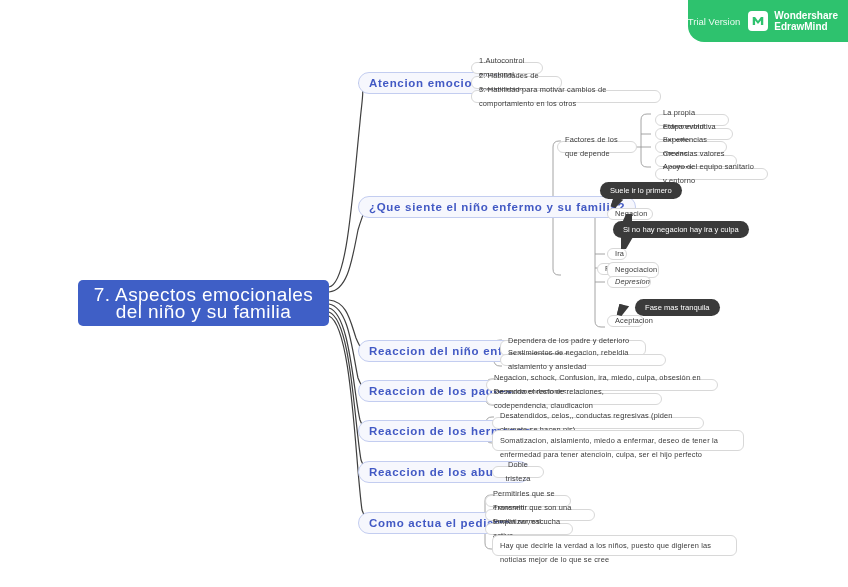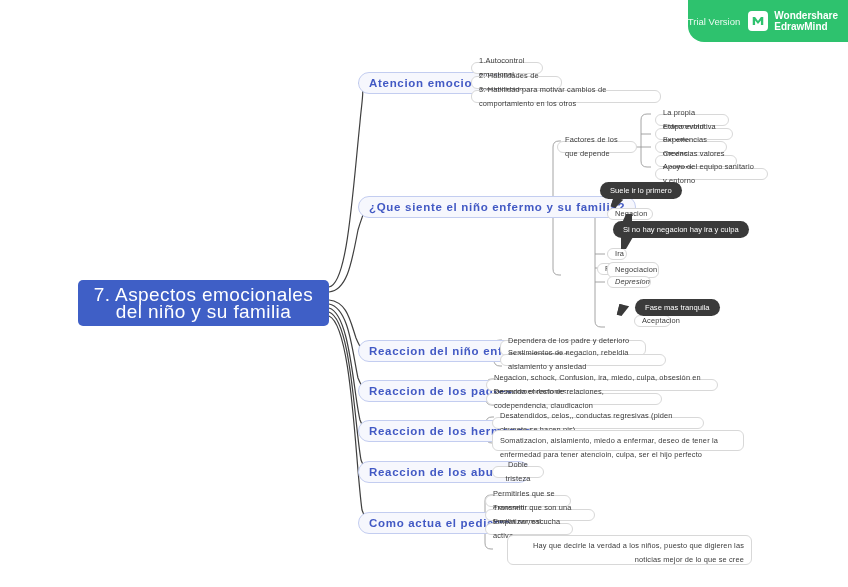--- a/index.html
+++ b/index.html
@@ -198,21 +198,21 @@
   <div class="node leaf" style="left:655px; top:128px; width:78px; height:12px;">Etapa evolutiva del niño</div>
   <div class="node leaf" style="left:655px; top:141px; width:72px; height:12px;">Experiencias previas</div>
   <div class="node leaf" style="left:655px; top:155px; width:82px; height:12px;">Creencias valores y cultura</div>
   <div class="node leaf" style="left:655px; top:168px; width:113px; height:12px;">Apoyo del equipo sanitario y entorno</div>
 
   <div class="node leaf" style="left:597px; top:263px; width:31px; height:12px;">Fases</div>
   <div class="node leaf" style="left:607px; top:208px; width:46px; height:12px;">Negacion</div>
   <div class="node leaf" style="left:607px; top:248px; width:20px; height:12px;">Ira</div>
   <div class="node leaf" style="left:607px; top:262px; width:52px; height:16px;text-align:center;">Negociacion</div>
   <div class="node leaf" style="left:607px; top:276px; width:44px; height:12px;font-style:italic;">Depresion</div>
-  <div class="node leaf" style="left:634px; top:315px; width:37px; height:12px;">Aceptacion</div>
+  <div class="node leaf" style="left:607px; top:315px; width:37px; height:12px;">Aceptacion</div>
 
   <div class="node callout" style="left:600px; top:182px;">Suele ir lo primero</div>
   <div class="tail" style="left:612px; top:198px; border-left:5px solid #3a3a3a; border-right:5px solid transparent; border-top:10px solid #3a3a3a; transform:rotate(18deg);"></div>
 
   <div class="node callout" style="left:613px; top:221px;">Si no hay negacion hay ira y culpa</div>
   <div class="tail" style="left:622px; top:214px; border-left:4px solid transparent; border-right:6px solid #3a3a3a; border-bottom:9px solid #3a3a3a;"></div>
   <div class="tail" style="left:621px; top:237px; border-left:5px solid #3a3a3a; border-right:7px solid transparent; border-top:12px solid #3a3a3a;"></div>
 
   <div class="node callout" style="left:635px; top:289px;margin-top:10px;">Fase mas tranquila</div>
   <div class="tail" style="left:618px; top:305px; border-left:5px solid #3a3a3a; border-right:5px solid transparent; border-top:11px solid #3a3a3a; transform:rotate(14deg);"></div>
@@ -229,21 +229,21 @@
   <div class="node leaf" style="left:492px; top:417px; width:212px; height:12px;">Desatendidos, celos,, conductas regresivas (piden chupete se hacen pis)</div>
   <div class="node leaf wrap" style="left:492px; top:430px; width:252px; height:21px;">Somatizacion, aislamiento, miedo a enfermar, deseo de tener la enfermedad para tener atencioin, culpa, ser el hijo perfecto</div>
 
   <div class="node branch" style="left:358px; top:461px;">Reaccion de los abuelos</div>
   <div class="node leaf" style="left:492px; top:466px; width:52px; height:12px;text-align:center;">Doble tristeza</div>
 
   <div class="node branch" style="left:358px; top:512px;">Como actua el pediatra</div>
   <div class="node leaf" style="left:485px; top:495px; width:86px; height:12px;">Permitirles que se expresen</div>
   <div class="node leaf" style="left:485px; top:509px; width:110px; height:12px;">Transmitir que son una familia normal</div>
   <div class="node leaf" style="left:485px; top:523px; width:88px; height:12px;">Empatizar, escucha activa</div>
-  <div class="node leaf wrap" style="left:507px; top:535px; width:245px; height:30px;text-align:right;">Hay que decirle la verdad a los niños, puesto que digieren las noticias mejor de lo que se cree</div>
+  <div class="node leaf wrap" style="left:492px; top:535px; width:245px; height:21px;">Hay que decirle la verdad a los niños, puesto que digieren las noticias mejor de lo que se cree</div>
 
   <div id="watermark">
     <span id="trial-version">Trial Version</span>
     <span id="wm-logo">
       <svg width="14" height="14" viewBox="0 0 24 24" aria-hidden="true">
         <path d="M3 19 L3 5 L7 5 L12 12 L17 5 L21 5 L21 19 L17 19 L17 11 L12 17 L7 11 L7 19 Z" fill="#2ec26e"></path>
       </svg>
     </span>
     <span id="wm-brand">
       <span>Wondershare</span><br>

